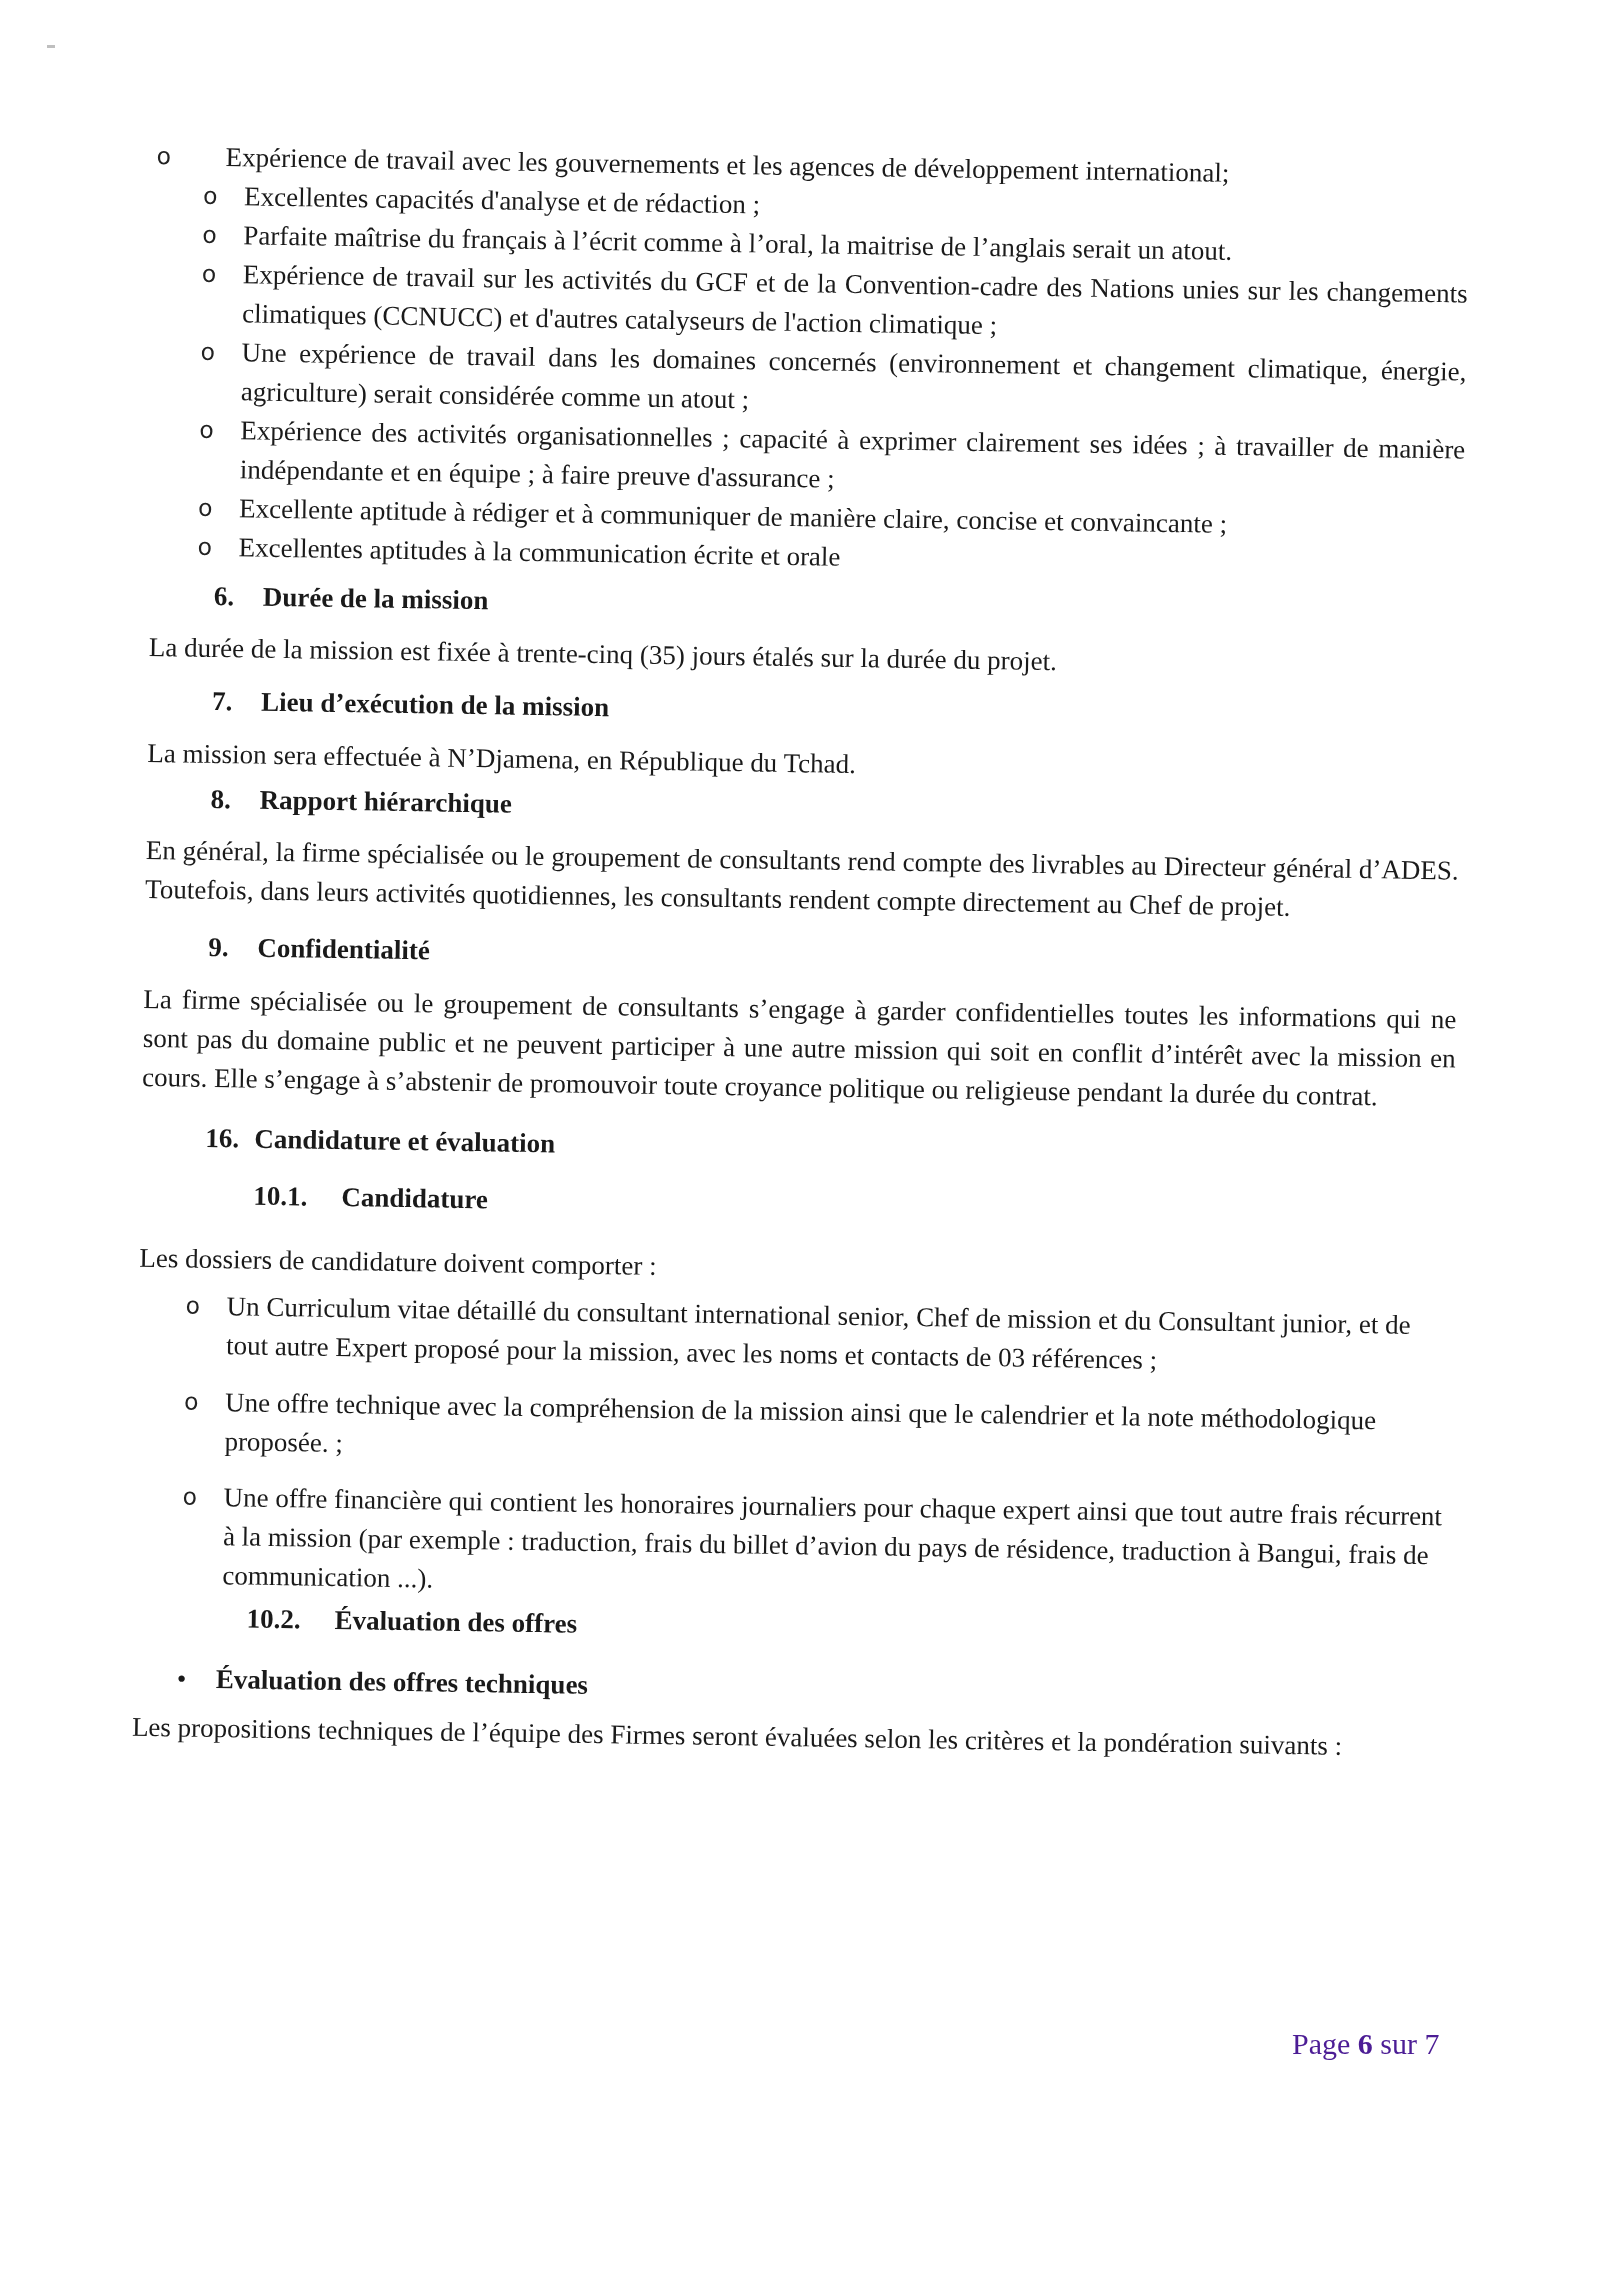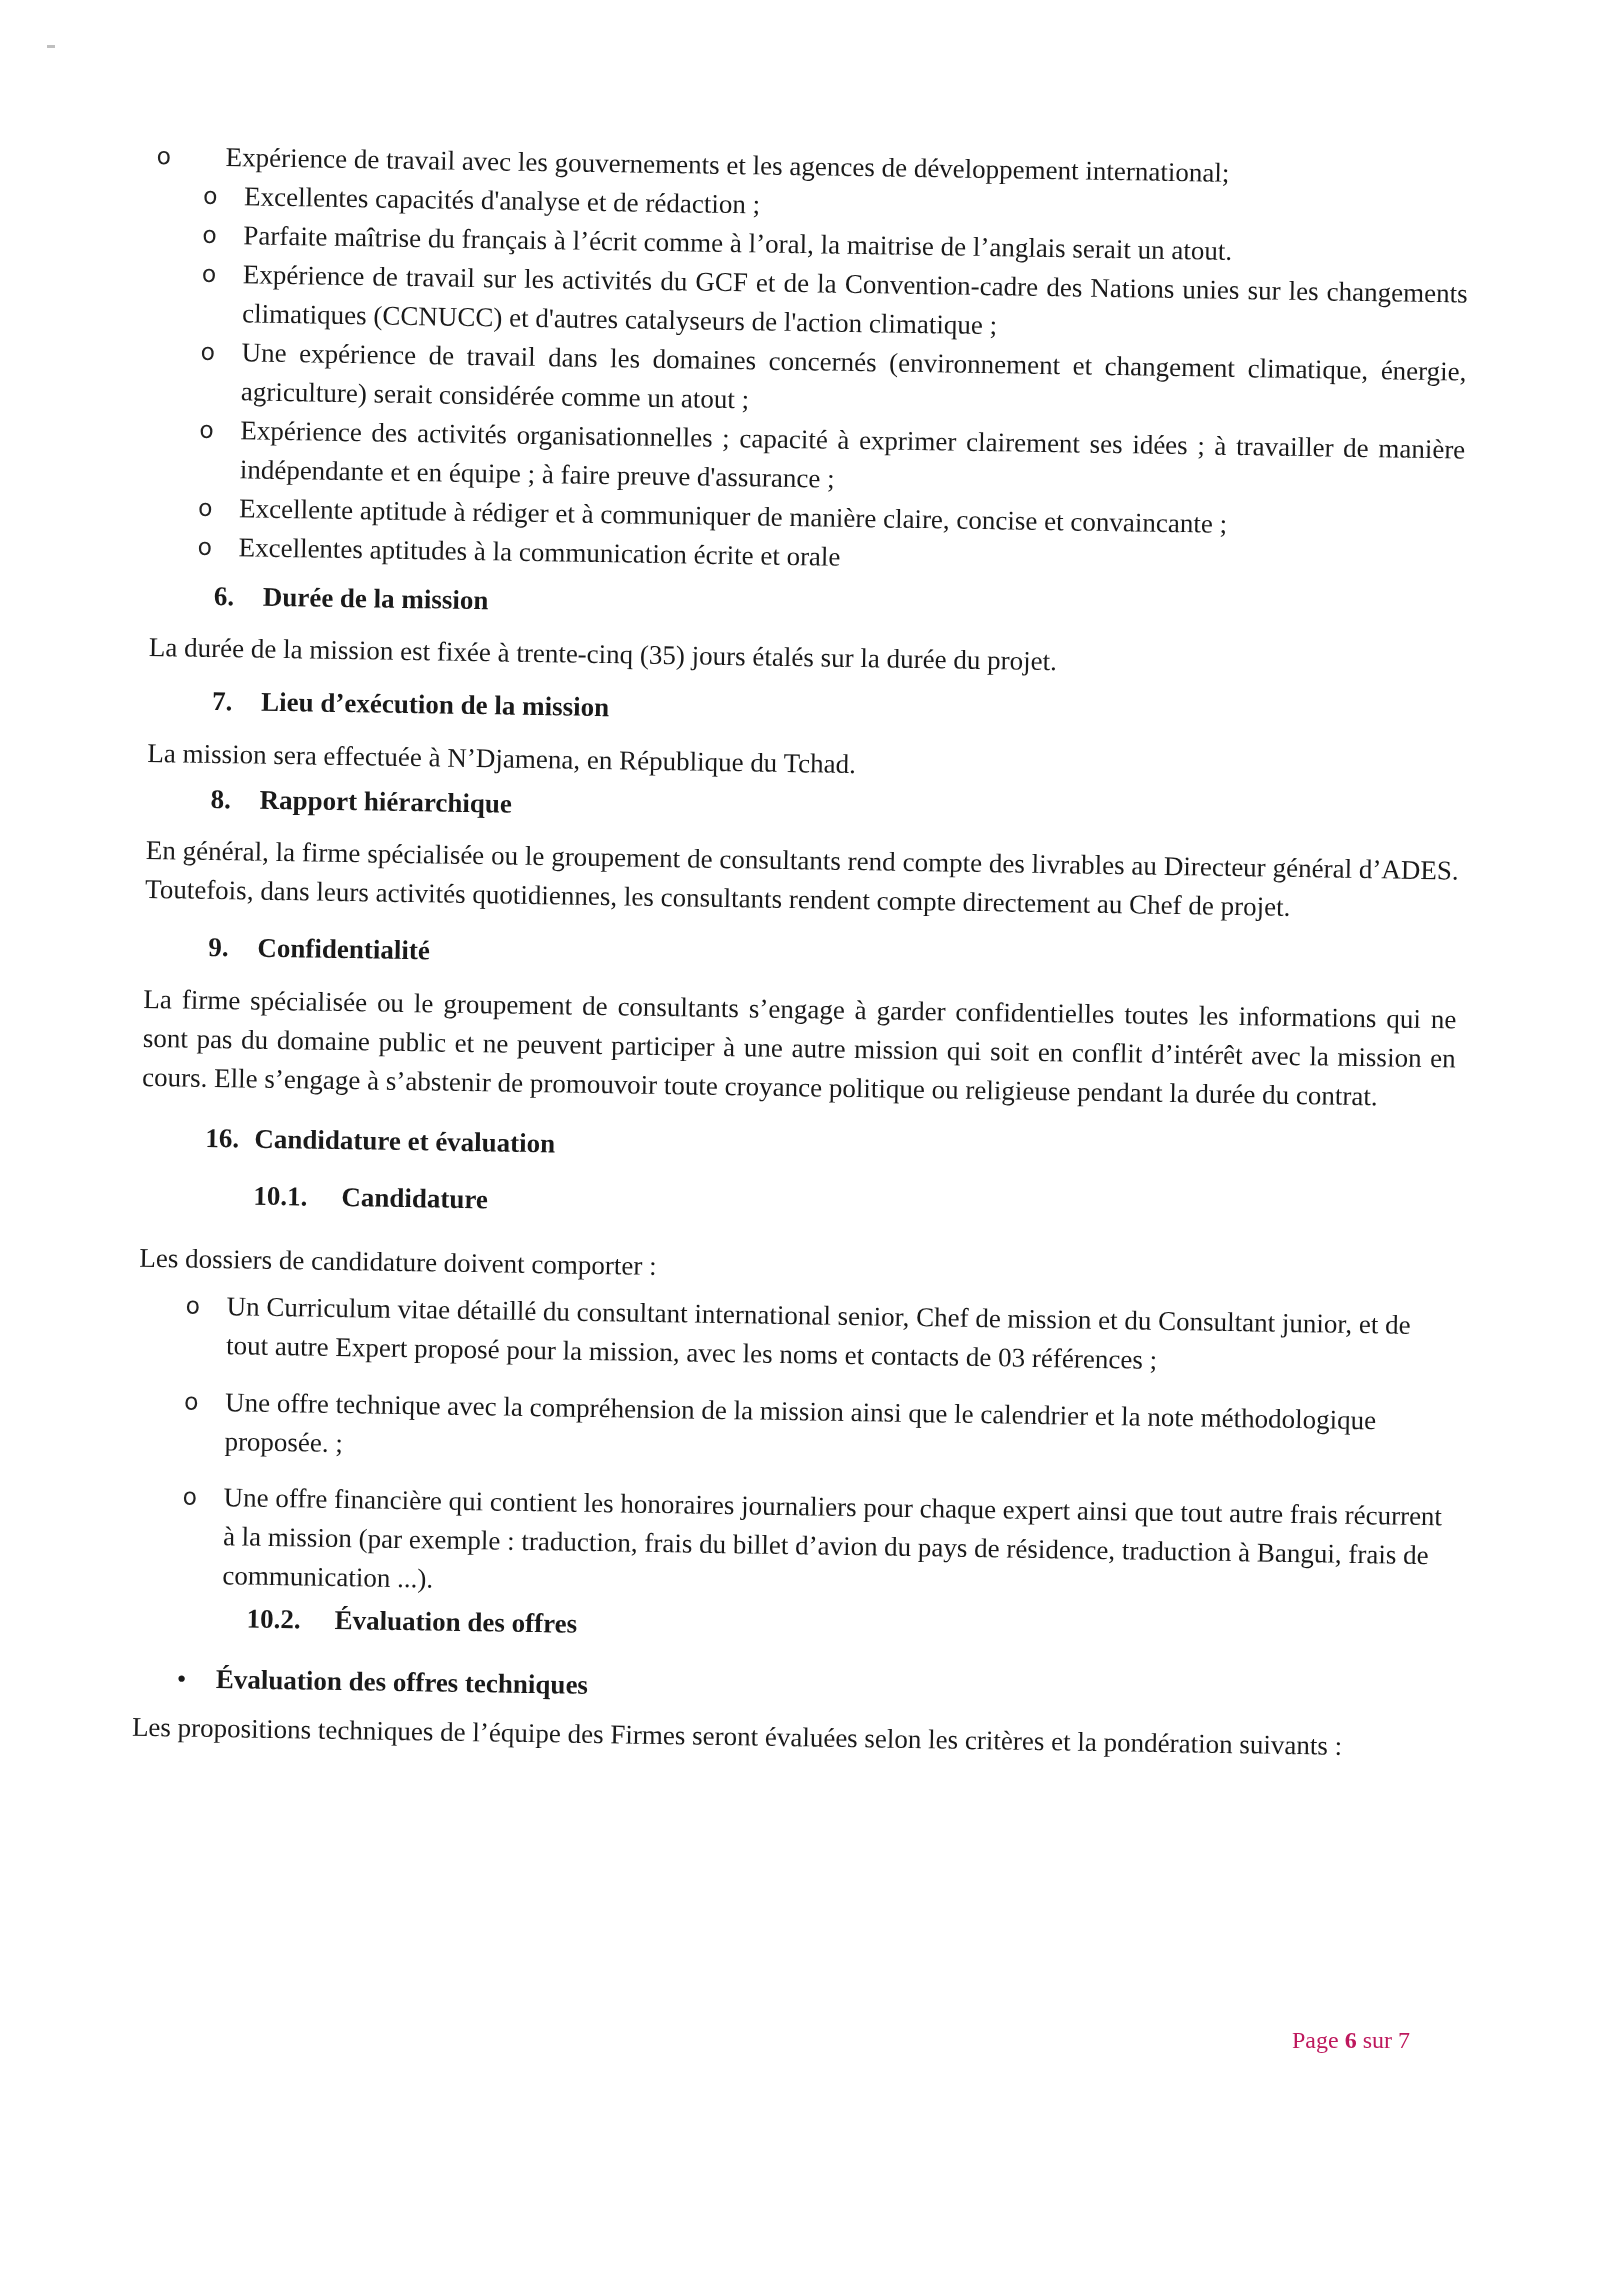--- a/index.html
+++ b/index.html
@@ -30,21 +30,21 @@
     .h1 { padding-left: 64px; }
     .h2 { padding-left: 113px; }
     .h2 .num { width: 88px; }
     .para { margin-top: 13.7px; }
     .app-list .li { padding-left: 88px; margin-bottom: 17.6px; }
     .app-list .li .bullet { left: 47px; }
     .dot-li { position: relative; padding-left: 83px; font-weight: bold; margin-top: 21.6px; }
     .dot-li .dot { position: absolute; left: 44px; top: 0; font-weight: normal; }
     .footer {
       position: absolute; left: 1292px; top: 2027px;
-      font-family: "Liberation Serif", serif; font-size: 24px; color: #be185d;
+      font-family: "Liberation Serif", serif; font-size: 30px; color: #4c1d95;
     }
     .footer b { font-weight: bold; }
   </style>
 </head>
 <body>
 
 <div class="page">
   <div class="scan-mark"></div>
 
   <div class="content">

